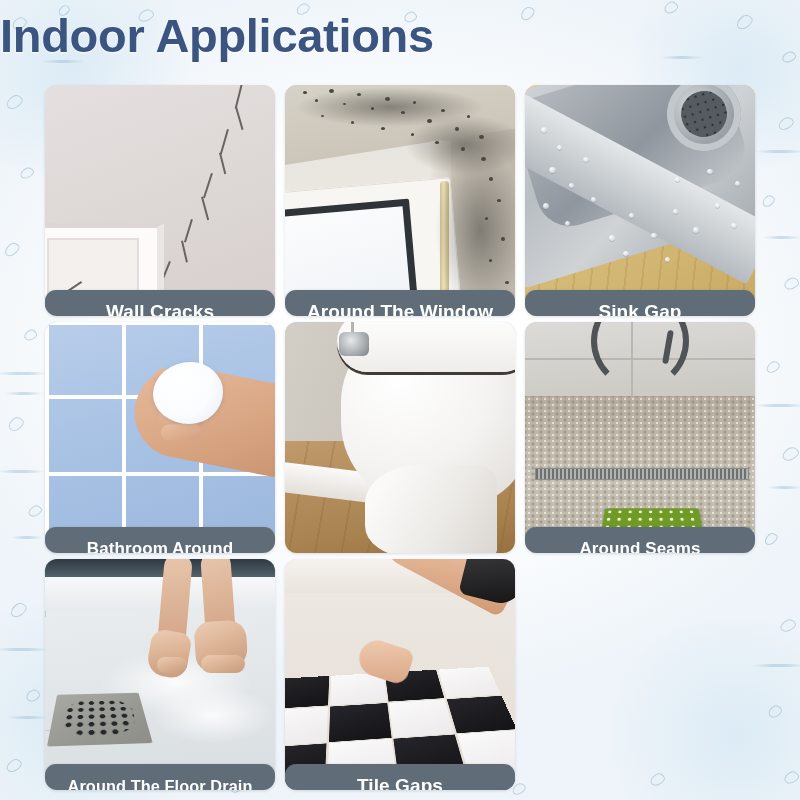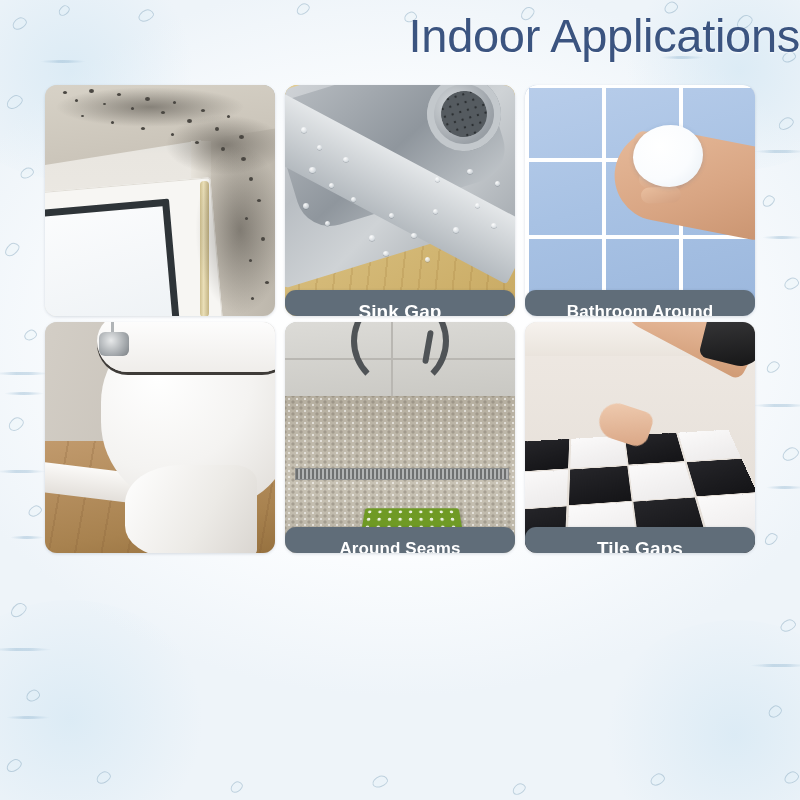--- a/index.html
+++ b/index.html
@@ -46,23 +46,23 @@
     border-radius: 50%;
     background: radial-gradient(circle, rgba(205,228,242,0.55) 0%, rgba(205,228,242,0) 72%);
   }
 
   
   .title {
     position: absolute;
     top: 8px;
     left: 0;
     width: 800px;
-    text-align: right;
+    text-align: left;
     font-size: 47px;
-    font-weight: normal;
+    font-weight: bold;
     letter-spacing: -0.3px;
     color: #3b5480;
     text-shadow: 0 1px 2px rgba(255,255,255,0.9);
     z-index: 6;
   }
 
   
   .grid {
     position: absolute;
     left: 45px;
@@ -508,20 +508,40 @@
     <div class="smear" style="left:766px; top:486px; width:38px;"></div>
     <div class="smear" style="left:750px; top:664px; width:58px;"></div>
     <div class="smear" style="left:40px;  top:60px;  width:46px;"></div>
     <div class="smear" style="left:660px; top:56px;  width:44px;"></div>
   </div>
 
   <div class="title">Indoor Applications</div>
 
   <div class="grid">
 
+    <div class="card">
+      <div class="photo p-wall">
+        <div class="crack" style="left:196px; top:-2px; width:2px;  height:26px; transform:rotate(14deg);"></div>
+        <div class="crack" style="left:190px; top:22px; width:2px;  height:24px; transform:rotate(-16deg);"></div>
+        <div class="crack" style="left:182px; top:44px; width:2px;  height:26px; transform:rotate(16deg);"></div>
+        <div class="crack" style="left:174px; top:68px; width:2px;  height:22px; transform:rotate(-14deg);"></div>
+        <div class="crack" style="left:166px; top:88px; width:2px;  height:26px; transform:rotate(18deg);"></div>
+        <div class="crack" style="left:156px; top:112px;width:2px;  height:24px; transform:rotate(-15deg);"></div>
+        <div class="crack" style="left:146px; top:134px;width:2px;  height:24px; transform:rotate(17deg);"></div>
+        <div class="crack" style="left:136px; top:156px;width:2px;  height:22px; transform:rotate(-13deg);"></div>
+        <div class="crack" style="left:124px; top:176px;width:2px;  height:20px; transform:rotate(22deg);"></div>
+        <div class="crack" style="left:112px; top:192px;width:2px;  height:16px; transform:rotate(-20deg);"></div>
+        <div class="crack" style="left:100px; top:206px;width:2px;  height:12px; transform:rotate(28deg);"></div>
+        <div class="vline"></div>
+        <div class="doorframe"></div>
+        <div class="crack" style="left:36px; top:196px; width:1.6px; height:44px; transform:rotate(56deg);"></div>
+        <div class="crack" style="left:62px; top:214px; width:1.6px; height:34px; transform:rotate(52deg);"></div>
+      </div>
+      <div class="label">Wall Cracks</div>
+    </div>
 
     <div class="card">
       <div class="photo p-window">
         <div class="rightwall"></div>
         <div class="ceiling"></div>
         <div class="soffit"></div>
         <div class="frame"></div>
         <div class="glass"></div>
         <div class="pipe"></div>
         <div class="moldband" style="left:10px; top:2px; width:190px; height:40px;"></div>
@@ -549,20 +569,21 @@
         <div class="mold" style="left:176px; top:62px; width:4px; height:4px;"></div>
         <div class="mold" style="left:196px; top:72px; width:5px; height:4px;"></div>
         <div class="mold" style="left:204px; top:92px; width:4px; height:4px;"></div>
         <div class="mold" style="left:212px; top:114px;width:4px; height:3px;"></div>
         <div class="mold" style="left:200px; top:132px;width:3px; height:3px;"></div>
         <div class="mold" style="left:216px; top:152px;width:4px; height:4px;"></div>
         <div class="mold" style="left:204px; top:174px;width:3px; height:3px;"></div>
         <div class="mold" style="left:220px; top:196px;width:4px; height:3px;"></div>
         <div class="mold" style="left:206px; top:212px;width:3px; height:3px;"></div>
       </div>
+      <div class="label">Around The Window</div>
     </div>
 
     <div class="card">
       <div class="photo p-sink">
         <div class="wood"></div>
         <div class="basin"></div>
         <div class="basin2"></div>
         <div class="drain">
             <div class="drainholes"></div>
           </div>
@@ -621,20 +642,39 @@
         <div class="wallTile"></div>
         <div class="mosaic"></div>
         <div class="hose"></div>
         <div class="hosetail"></div>
         <div class="lineardrain"></div>
         <div class="mat"></div>
       </div>
       <div class="label small">Around Seams</div>
     </div>
 
+    <div class="card">
+      <div class="photo p-drain">
+        <div class="topdark"></div>
+        <div class="wallstrip"></div>
+        <div class="tilelines"></div>
+        <div class="wet" style="left:56px;  top:92px;  width:150px; height:64px;"></div>
+        <div class="wet" style="left:108px; top:128px; width:120px; height:56px;"></div>
+        <div class="leg" style="left:116px; top:-6px;  width:28px; height:96px;  border-radius:14px; transform:rotate(5deg);"></div>
+        <div class="leg" style="left:158px; top:-8px;  width:30px; height:88px;  border-radius:14px; transform:rotate(-4deg);"></div>
+        <div class="foot" style="left:104px; top:72px;  width:40px; height:46px; border-radius:14px 12px 16px 18px; transform:rotate(10deg);"></div>
+        <div class="foot" style="left:150px; top:62px;  width:52px; height:50px; border-radius:16px 18px 22px 16px; transform:rotate(-4deg);"></div>
+        <div class="foot" style="left:112px; top:98px;  width:30px; height:16px; border-radius:10px;"></div>
+        <div class="foot" style="left:156px; top:96px;  width:44px; height:18px; border-radius:10px;"></div>
+        <div class="grate">
+            <div class="grateholes"></div>
+          </div>
+      </div>
+      <div class="label xsmall">Around The Floor Drain</div>
+    </div>
 
 
     <div class="card">
       <div class="photo p-gaps">
         <div class="bg-top"></div>
         <div class="board">
           <div class="t-b"></div>
             <div class="t-w"></div>
             <div class="t-b"></div>
             <div class="t-w"></div>

